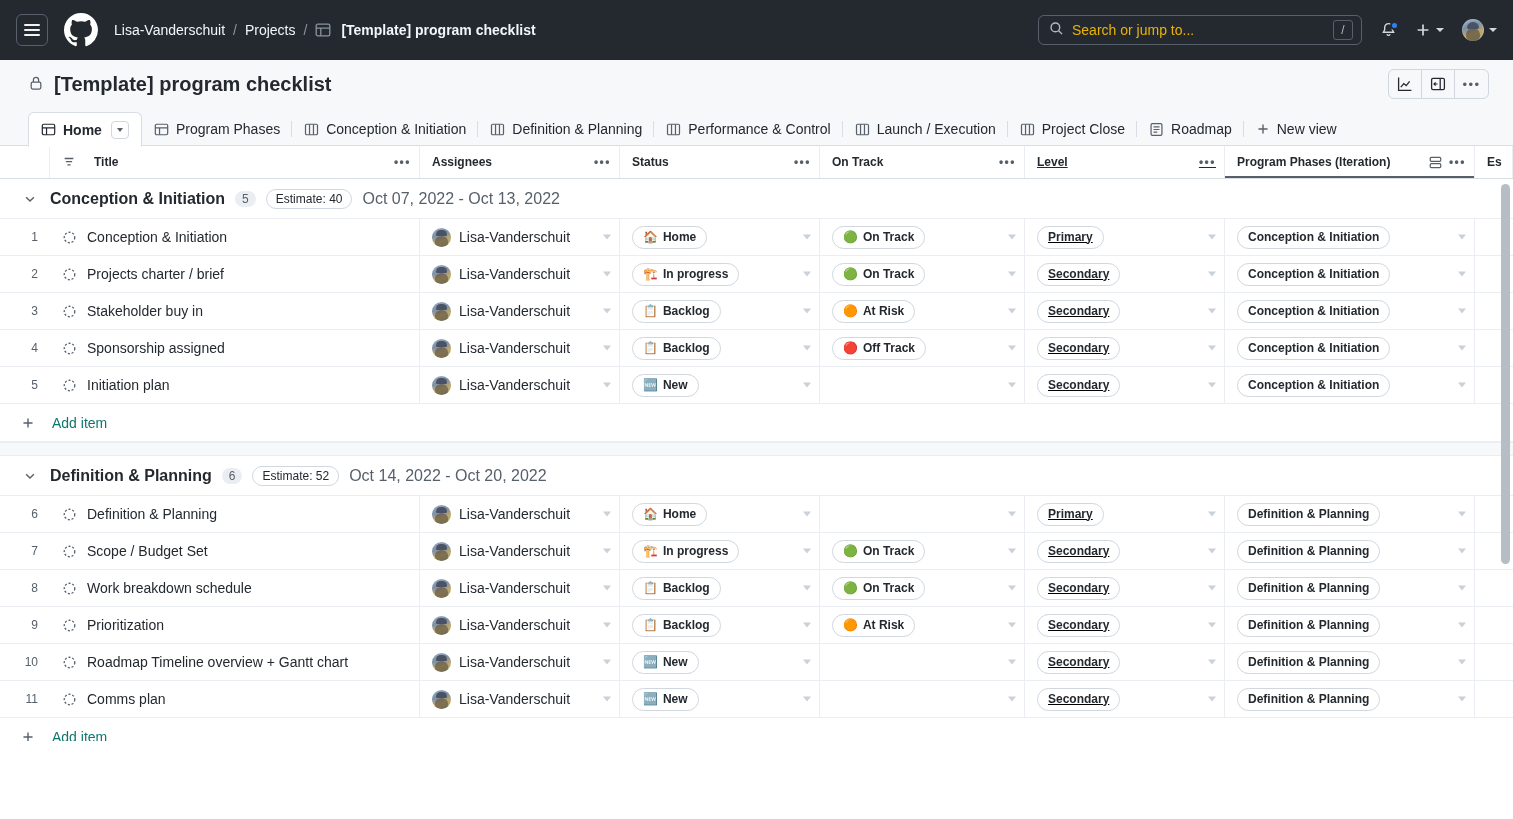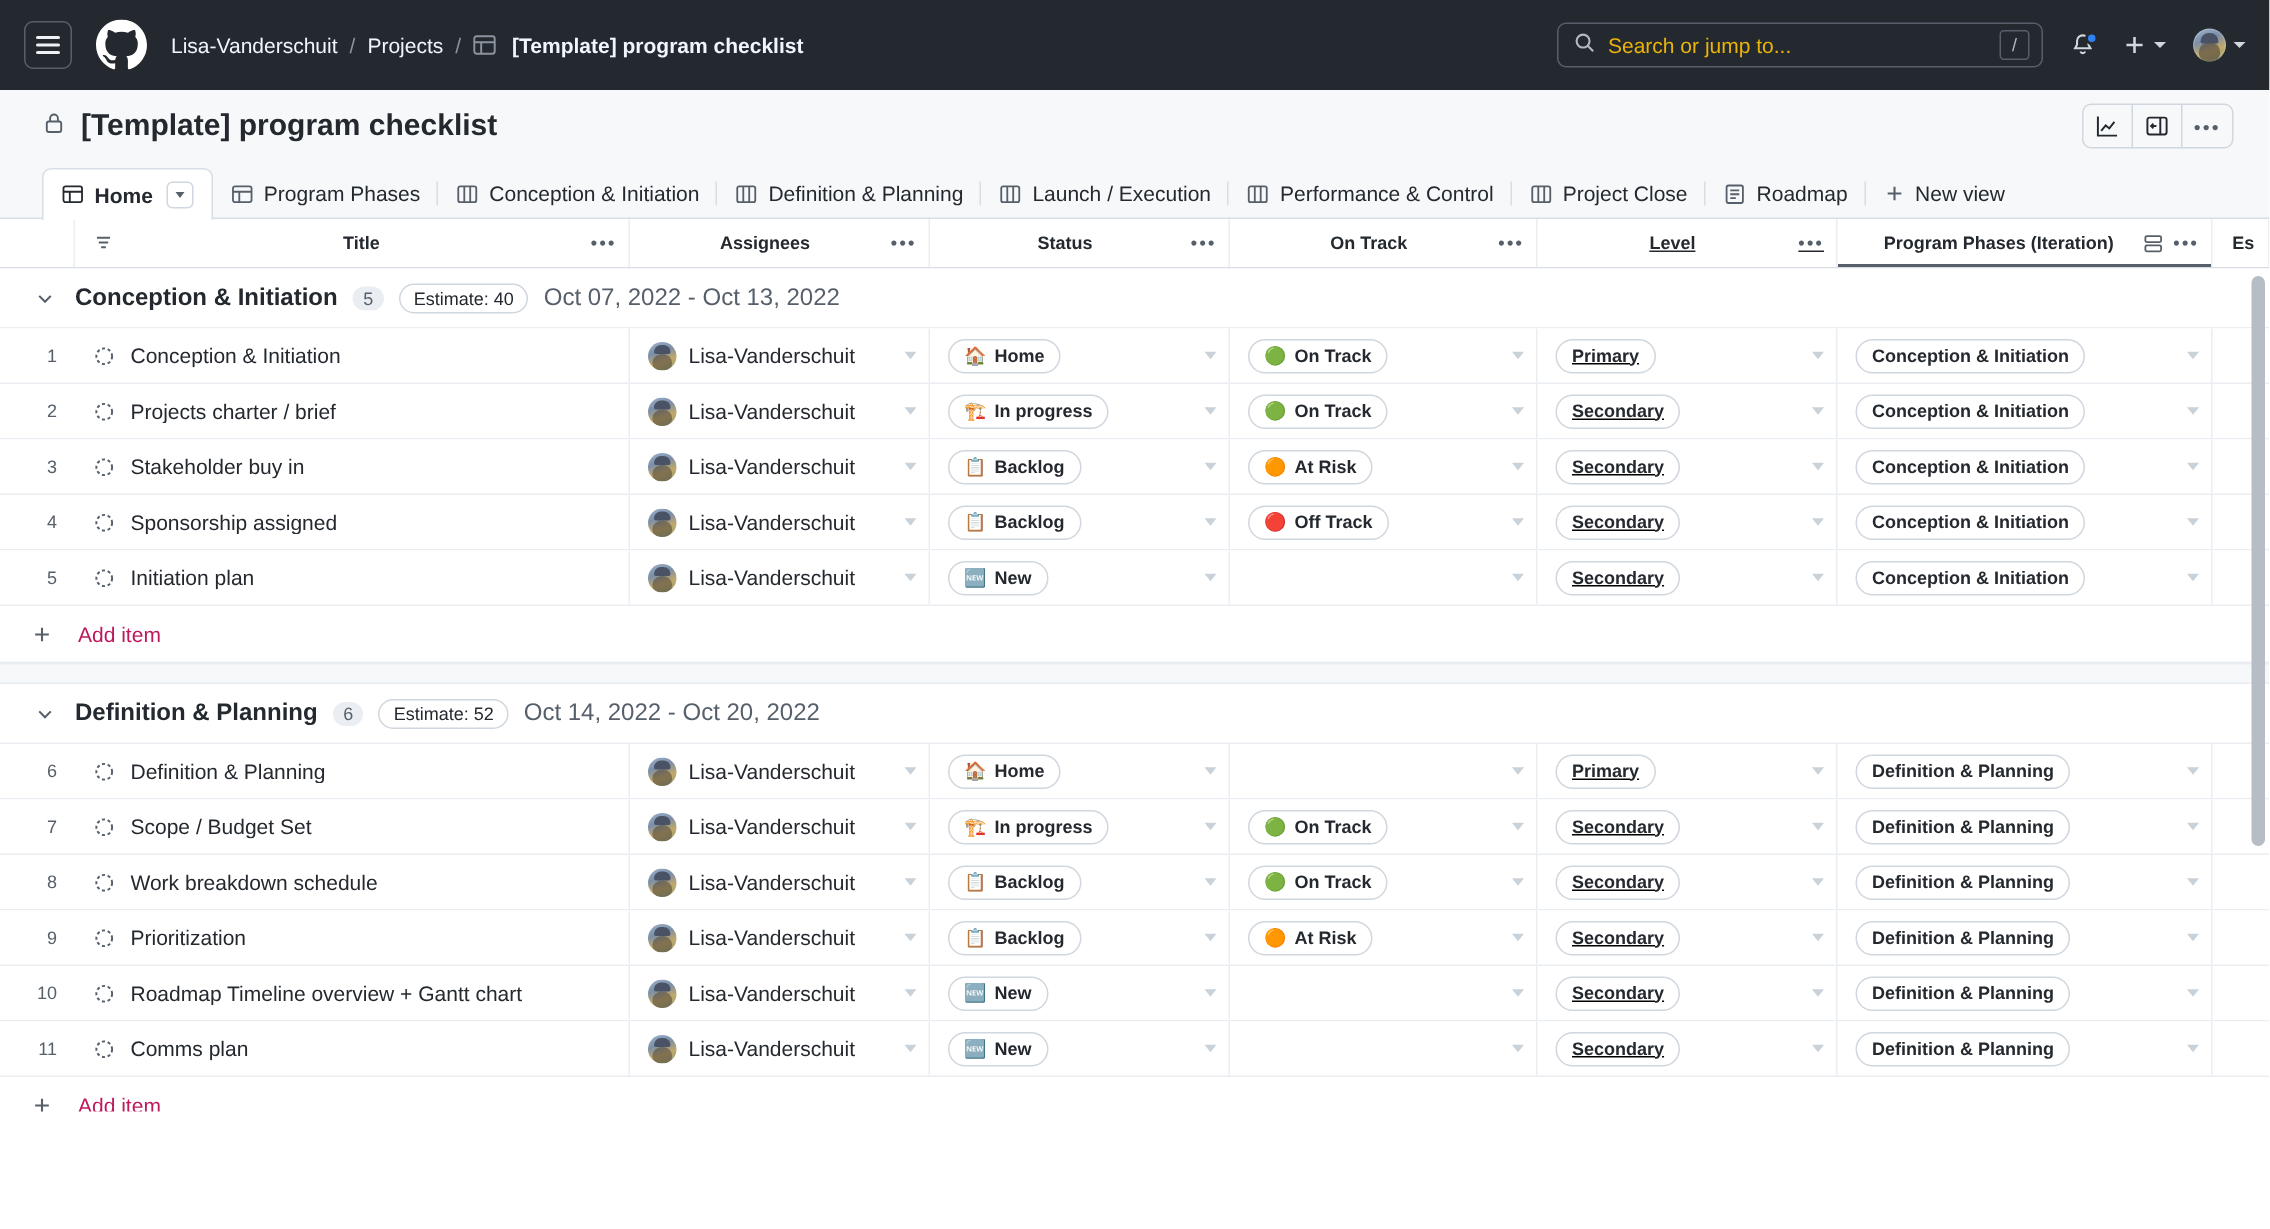--- a/index.html
+++ b/index.html
@@ -91,21 +91,21 @@
   .tab-caret { width: 18px; height: 18px; border: 1px solid #d0d7de; border-radius: 4px;
                display:flex; align-items:center; justify-content:center; margin-left: 2px; background:#fff; }
   .tab-caret .cd { width:0;height:0;border-left:3.5px solid transparent;border-right:3.5px solid transparent;border-top:4px solid #57606a; }
   .tab-ic { display:inline-flex; align-items:center; color:#57606a; flex:none; }
   .newview { color:#24292f;text-align:right; }
 
   
   .table-wrap { position: relative; height: 595px; overflow: hidden; background:#fff; }
   .row { display: flex; align-items: stretch; width: 1513px; }
 
-  .col-head-row { height: 33px; border-bottom: 1px solid #d8dee4; background:#fff;text-align:center; }
+  .col-head-row { height: 33px; border-bottom: 1px solid #d8dee4; background:#fff; }
   .ch {
     display: flex; align-items: center; font-size: 12px; font-weight: 600; color: #24292f;
     border-right: 1px solid #eaeef2; padding: 0 8px 0 12px; position: relative; cursor: pointer;
   }
   .ch .lbl { flex: 1; white-space: nowrap; overflow: hidden; }
   .ch .kebab { color:#57606a; letter-spacing:1.5px; font-size:12px; line-height:1; padding-left:6px; }
   .ch.active-col { box-shadow: inset 0 -2px 0 #57606a; }
 
   .c-num   { width: 50px;  flex: none; }
   .c-title { width: 370px; flex: none; }
@@ -151,21 +151,21 @@
   .pill .emo { font-size: 12px; line-height: 1; }
   .cell-caret {
     position: absolute; right: 8px; top: 50%; transform: translateY(-50%);
     width: 0; height: 0; border-left: 4px solid transparent; border-right: 4px solid transparent;
     border-top: 5px solid #c9d1d9;
   }
 
   .add-row { height: 38px; align-items: center; padding-left: 20px; gap: 16px;
              border-bottom: 1px solid #eaeef2; background:#fff; cursor: pointer; }
   .add-plus { width: 16px; height: 16px; display:flex; align-items:center; justify-content:center; color:#57606a; }
-  .add-txt { font-size: 14px; color: #be185d; }
+  .add-txt { font-size: 14px; color: #0f766e; }
   .grp-gap { height: 14px; background: #f6f8fa; border-bottom: 1px solid #eaeef2; border-top: 1px solid #eaeef2; width:1513px; }
 
   
   .vscroll { position: absolute; right: 3px; top: 38px; width: 9px; height: 380px;
              background: #b6bdc4; border-radius: 5px; cursor: pointer; }
 </style>
 </head>
 <body>
 
 <div class="gh-header">
@@ -297,31 +297,31 @@
     <span>Definition &amp; Planning</span>
       <span class="divider"></span>
   </div>
   <div class="tab">
     <span class="tab-ic">
       <svg width="15" height="15" viewBox="0 0 16 16" fill="none" stroke="#57606a" stroke-width="1.3">
           <rect x="1.6" y="2.4" width="12.8" height="11.2" rx="1.4"></rect>
           <path d="M5.9 2.4v11.2M10.1 2.4v11.2"></path>
         </svg>
     </span>
-    <span>Launch / Execution</span>
+    <span>Performance &amp; Control</span>
       <span class="divider"></span>
   </div>
   <div class="tab">
     <span class="tab-ic">
       <svg width="15" height="15" viewBox="0 0 16 16" fill="none" stroke="#57606a" stroke-width="1.3">
           <rect x="1.6" y="2.4" width="12.8" height="11.2" rx="1.4"></rect>
           <path d="M5.9 2.4v11.2M10.1 2.4v11.2"></path>
         </svg>
     </span>
-    <span>Performance &amp; Control</span>
+    <span>Launch / Execution</span>
       <span class="divider"></span>
   </div>
   <div class="tab">
     <span class="tab-ic">
       <svg width="15" height="15" viewBox="0 0 16 16" fill="none" stroke="#57606a" stroke-width="1.3">
           <rect x="1.6" y="2.4" width="12.8" height="11.2" rx="1.4"></rect>
           <path d="M5.9 2.4v11.2M10.1 2.4v11.2"></path>
         </svg>
     </span>
     <span>Project Close</span>

